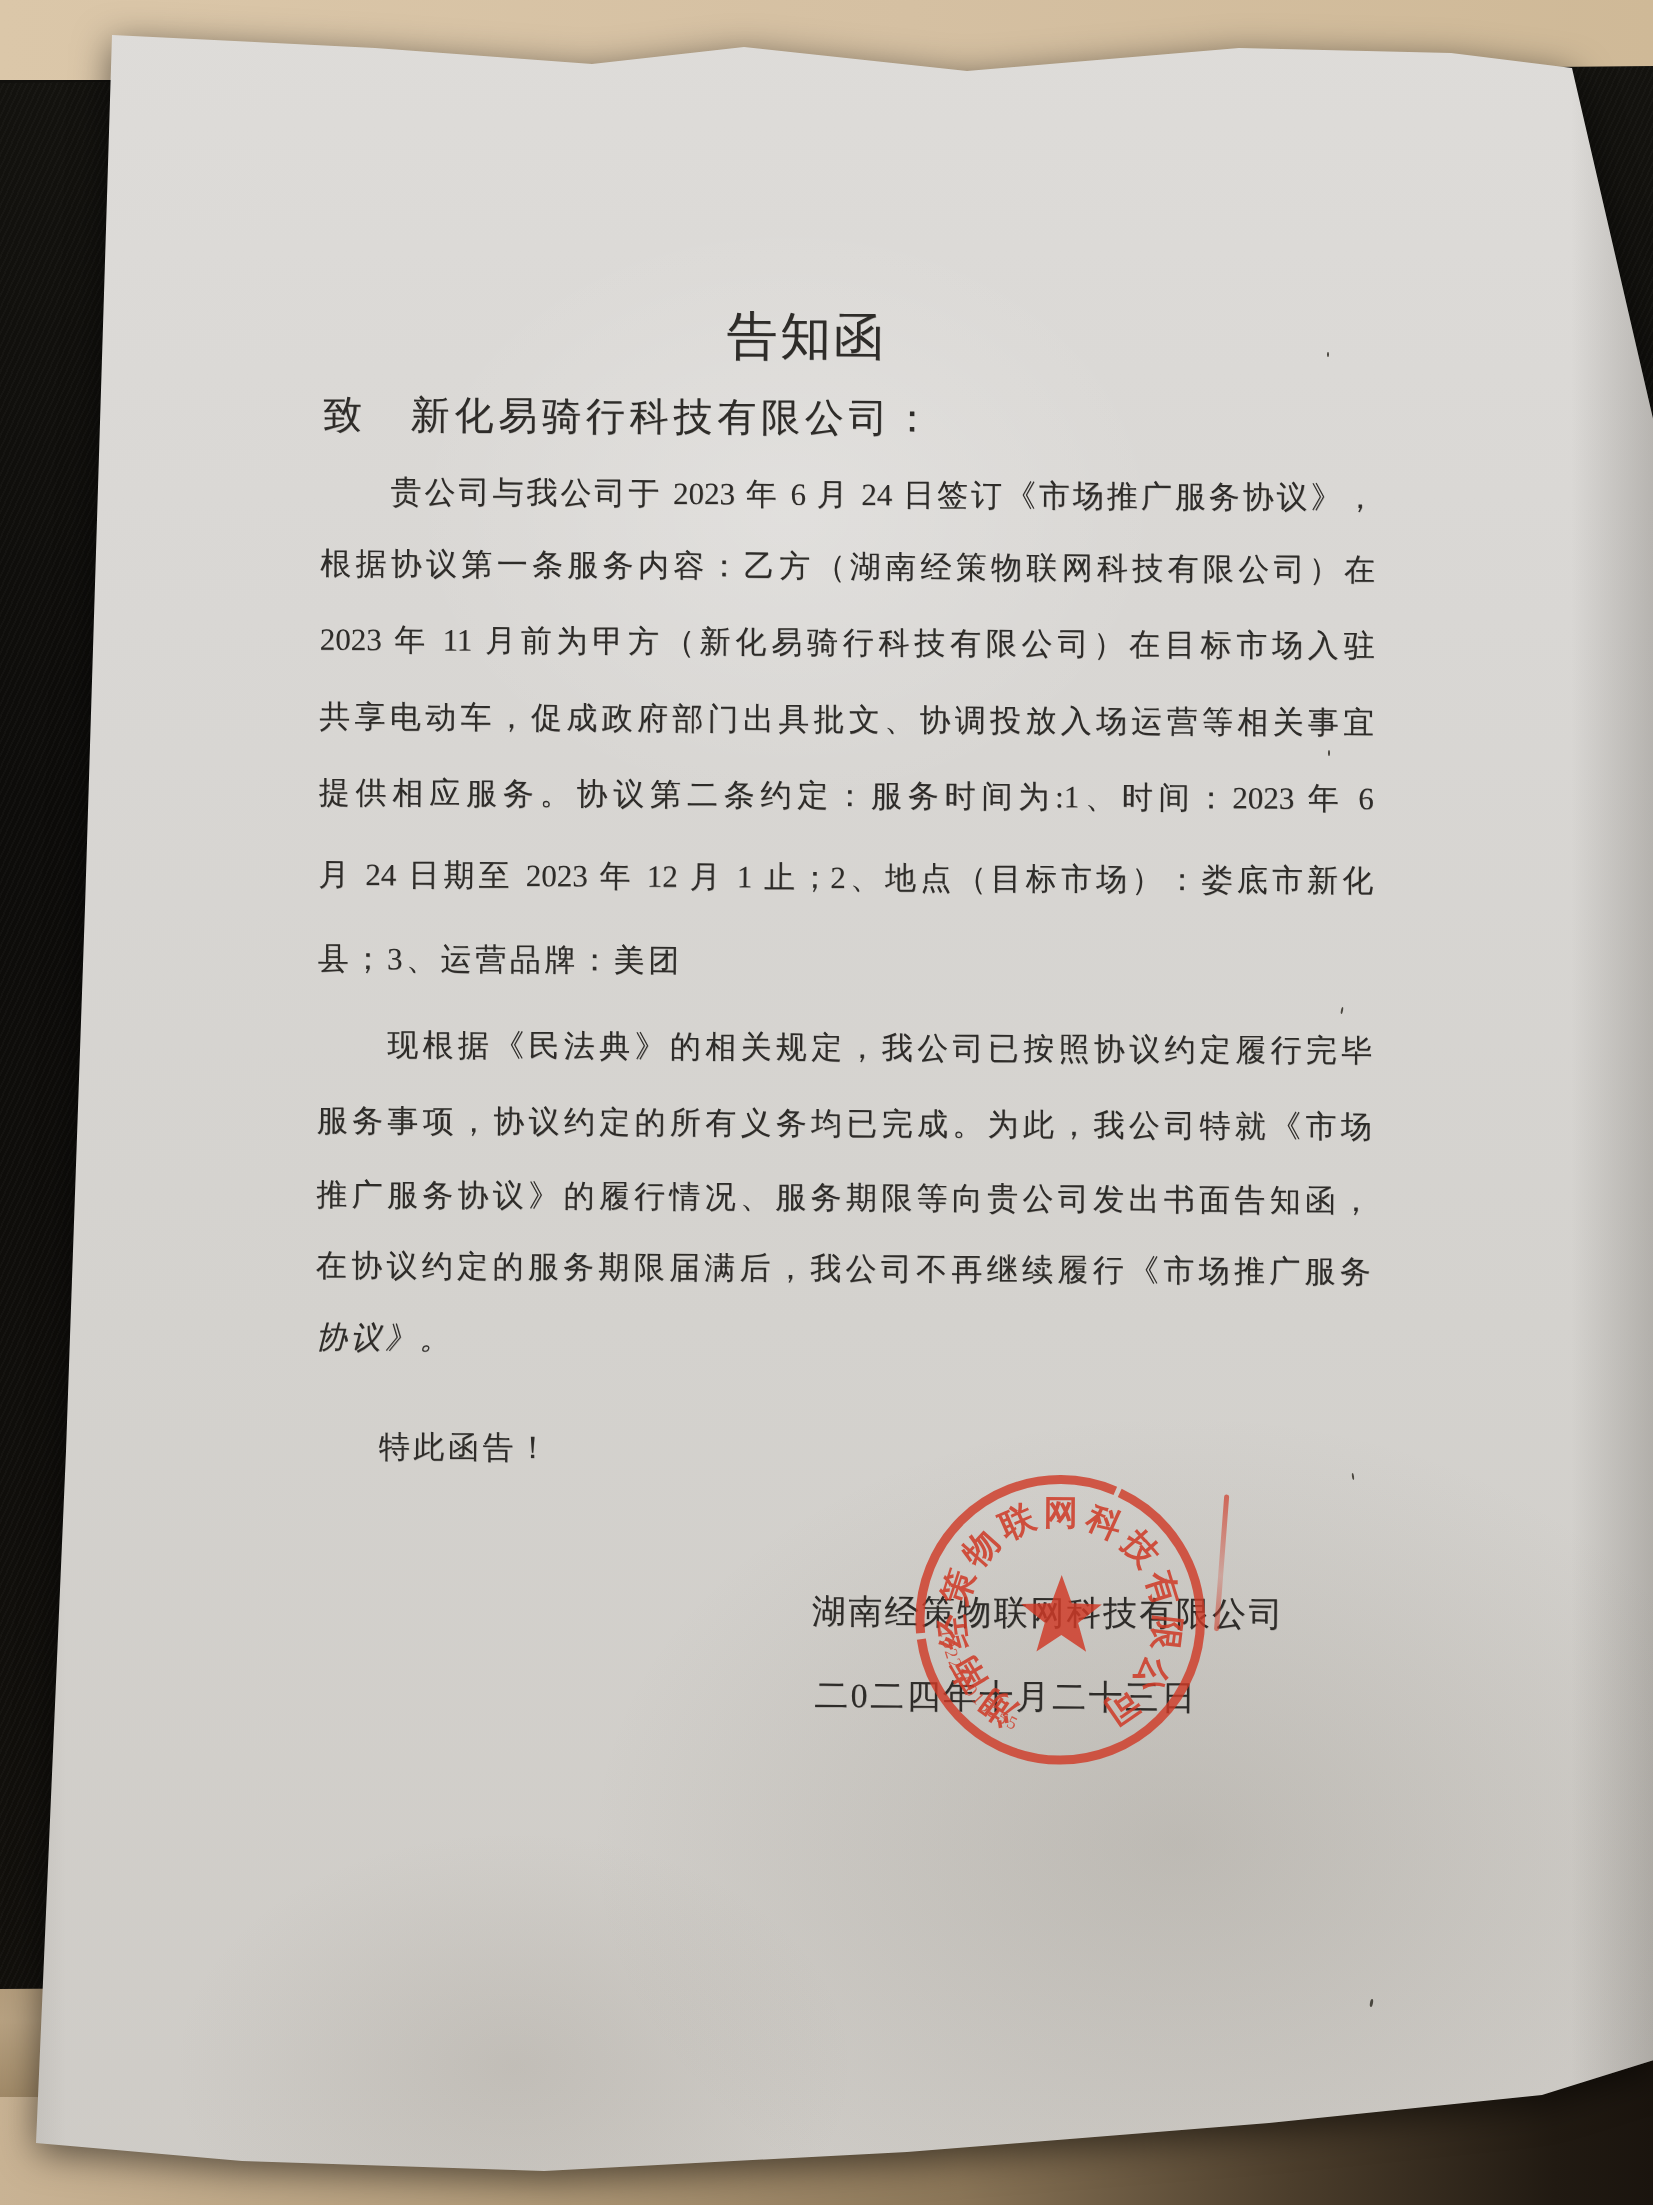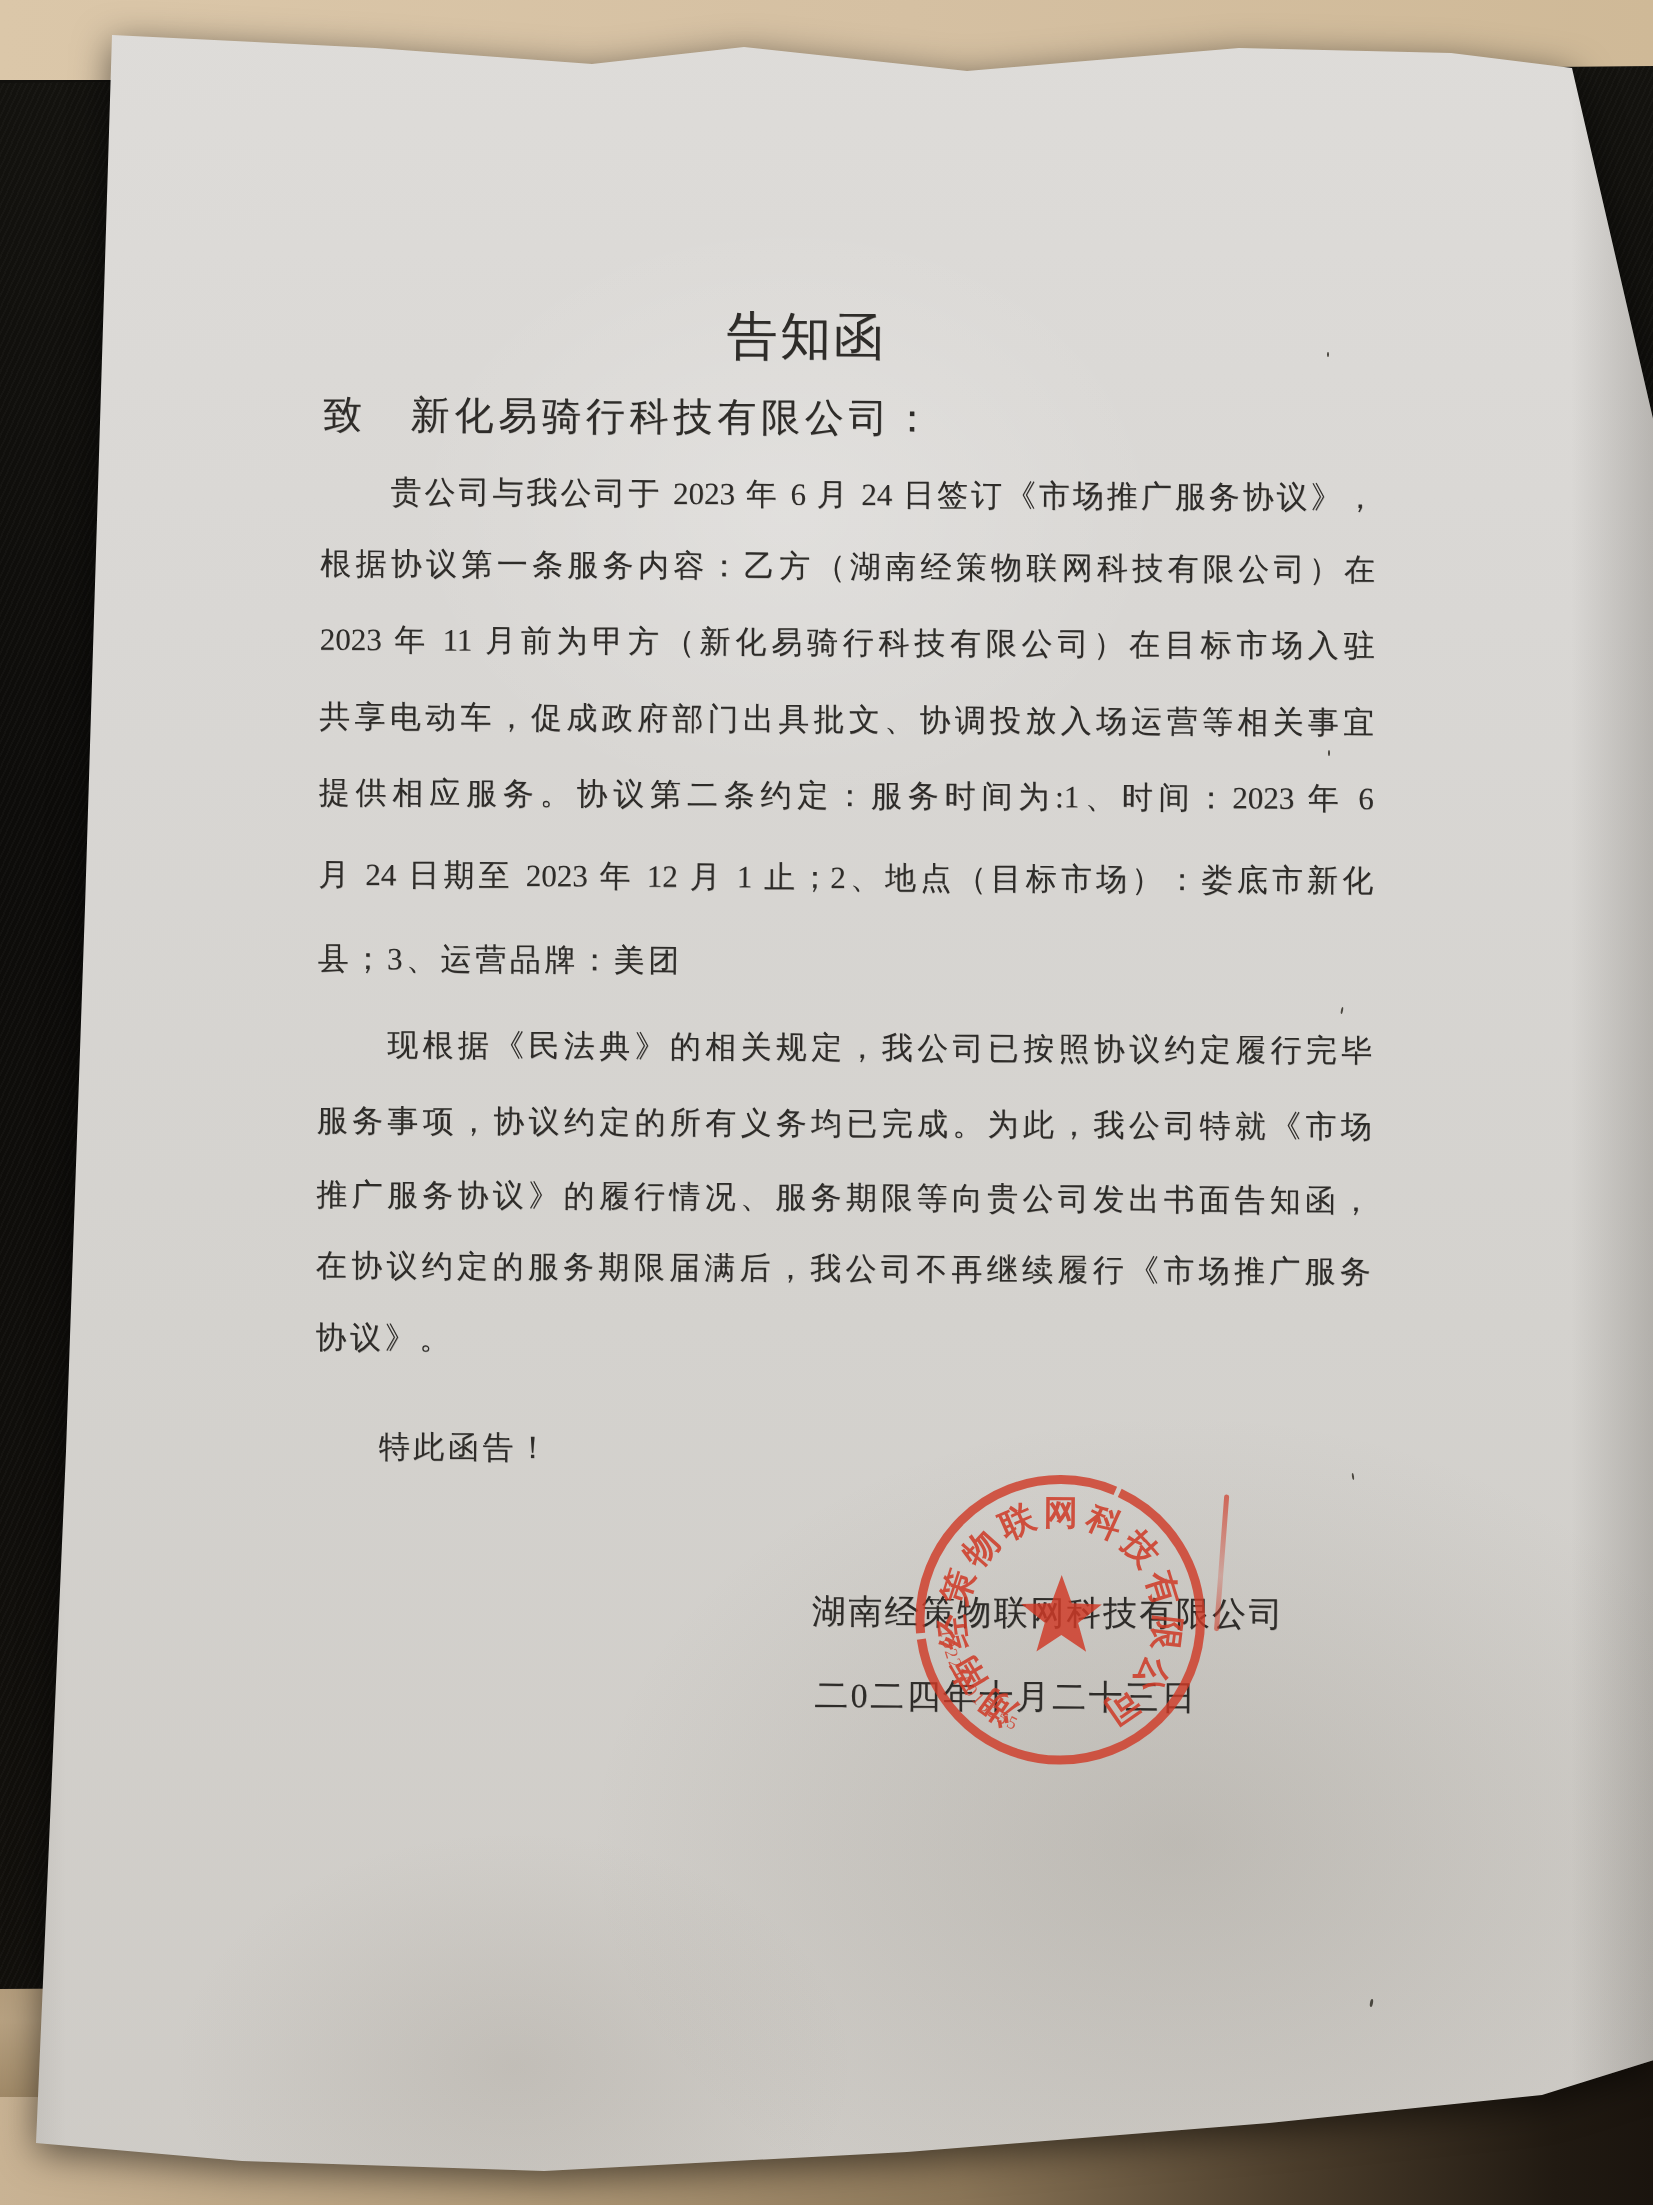--- a/index.html
+++ b/index.html
@@ -106,21 +106,21 @@
   <div class="ink line" style="left:317px;top:942px;letter-spacing:3.6px;">县；3、运营品牌：美团</div>
 
   <div class="ink line just-ind" style="left:387px;top:1028px;">现根据《民法典》的相关规定，我公司已按照协议约定履行完毕</div>
 
   <div class="ink line just" style="left:317px;top:1104px;">服务事项，协议约定的所有义务均已完成。为此，我公司特就《市场</div>
 
   <div class="ink line just" style="left:317px;top:1178px;">推广服务协议》的履行情况、服务期限等向贵公司发出书面告知函，</div>
 
   <div class="ink line just" style="left:317px;top:1249px;">在协议约定的服务期限届满后，我公司不再继续履行《市场推广服务</div>
 
-  <div class="ink line" style="left:317px;top:1321px;letter-spacing:3.6px;">协议》。</div>
+  <div class="ink line" style="left:317px;top:1321px;letter-spacing:3.6px;font-style:italic;">协议》。</div>
 
   <div class="ink line" style="left:381px;top:1430px;letter-spacing:3.6px;">特此函告！</div>
 
   <div class="ink sig" style="left:815px;top:1589px;">湖南经策物联网科技有限公司</div>
 
   <div class="ink sig" style="left:818px;top:1673px;">二0二四年十月二十三日</div>
 
   <svg class="stamp" viewBox="-282 -282 564 564">
     <circle cx="0" cy="0" r="232" fill="none" stroke="#cf3a27" stroke-width="15" stroke-opacity=".88" stroke-dasharray="695 10 480 8 500 12"></circle>
     <polygon transform="translate(2,-4)" fill="#cf3a27" fill-opacity=".9" points="0,-70 17,-23.5 66.6,-21.6 27.6,9 41.1,56.6 0,29 -41.1,56.6 -27.6,9 -66.6,-21.6 -17,-23.5"></polygon>

